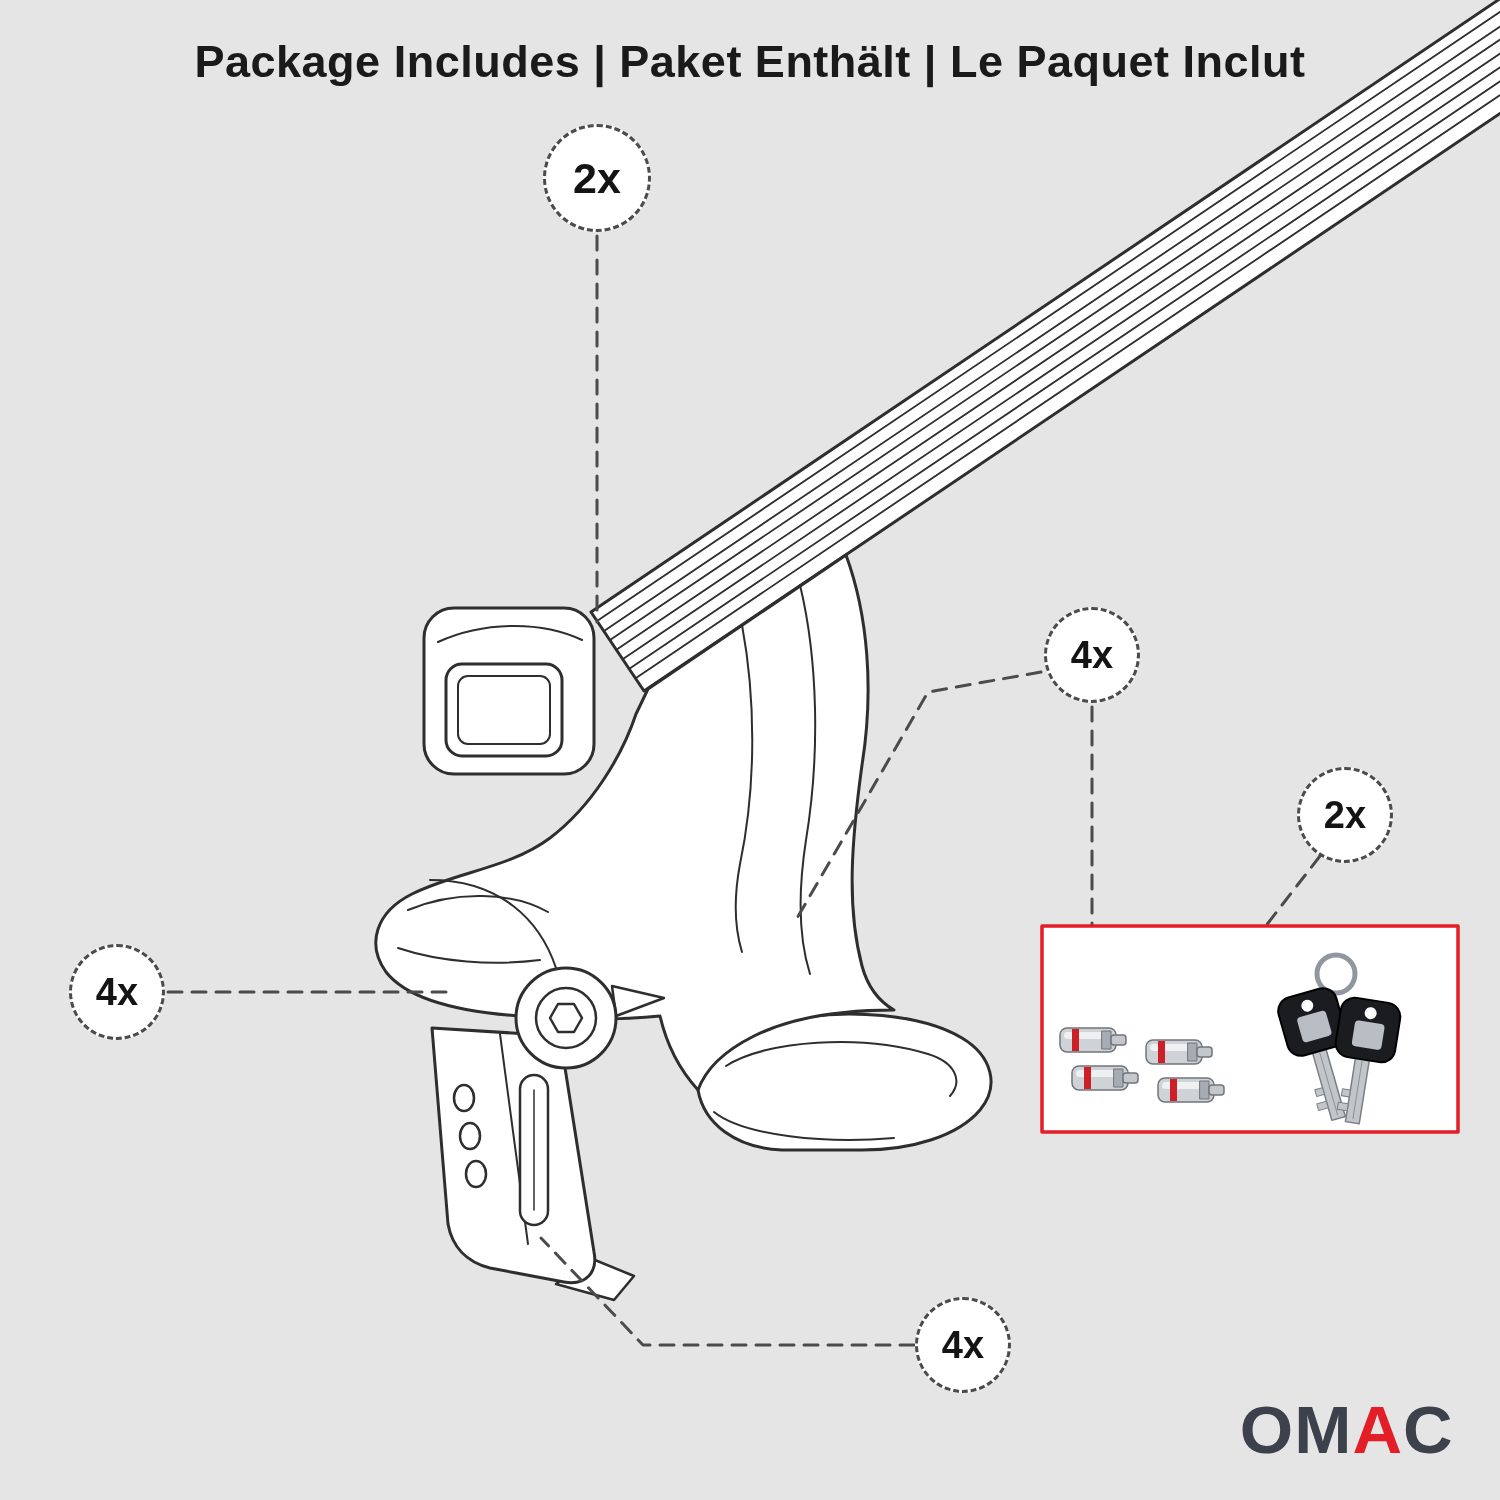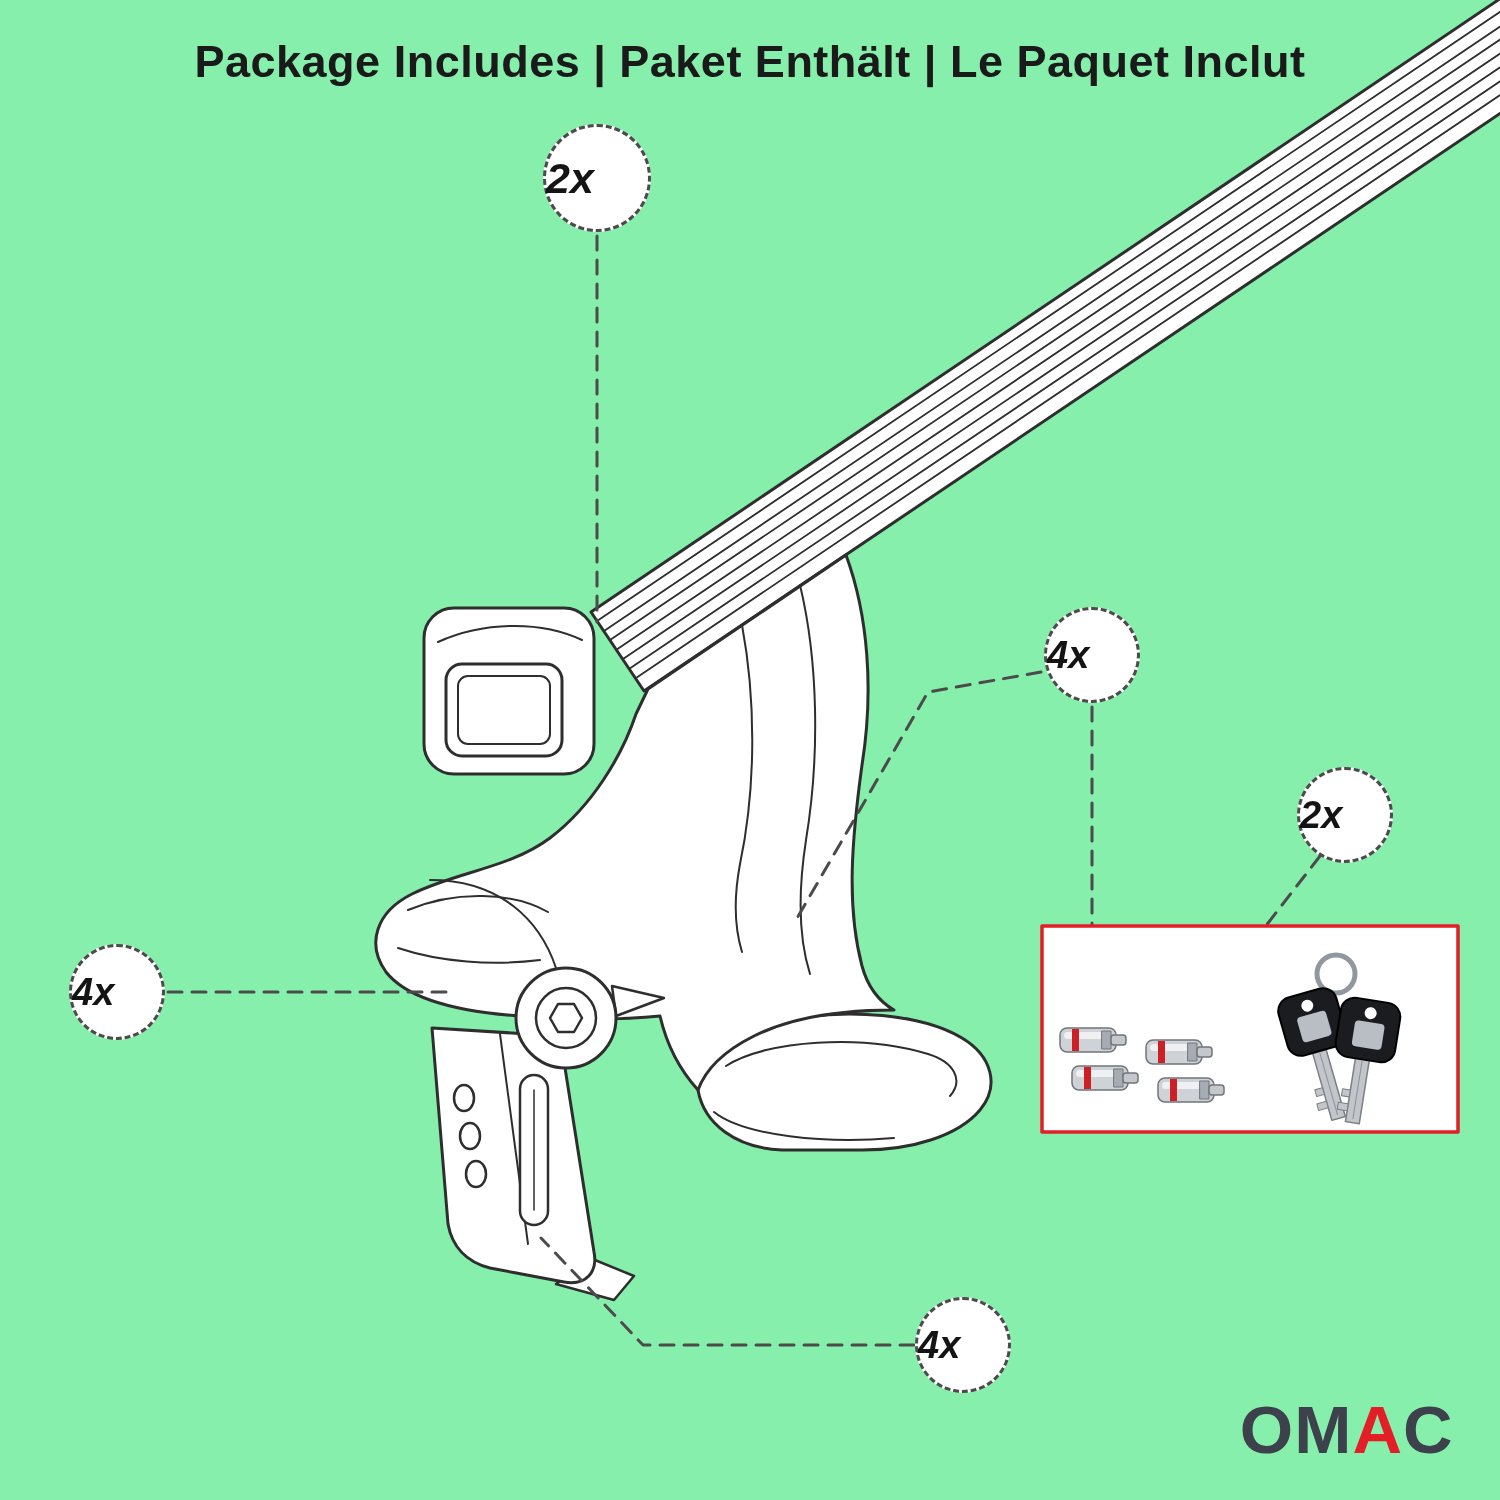--- a/index.html
+++ b/index.html
@@ -1,29 +1,29 @@
 <!DOCTYPE html>
 <html><head>
 <meta charset="utf-8">
 <style>
   html,body { margin:0; padding:0; background:#ffffff; }
   .stage {
-    position:relative; width:1500px; height:1500px; background:#86efac;
+    position:relative; width:1500px; height:1500px; background:#e5e5e5;
     font-family:"Liberation Sans", sans-serif; overflow:hidden;
   }
   .title {
     position:absolute; top:36px; left:0; width:100%;
     text-align:center; font-size:45px; font-weight:700; color:#1a1a1a;
     letter-spacing:0.5px;
   }
   .art { position:absolute; left:0; top:0; width:1500px; height:1500px; }
   .callout {
     position:absolute; border:3px dashed #4b4b4b; border-radius:50%;
-    background:#ffffff; display:flex; align-items:center; justify-content:flex-start;
-    font-weight:700; color:#141414; box-sizing:border-box;font-style:italic;
+    background:#ffffff; display:flex; align-items:center; justify-content:center;
+    font-weight:700; color:#141414; box-sizing:border-box;
   }
   .callout.big { width:108px; height:108px; font-size:43px; }
   .callout.std { width:96px;  height:96px;  font-size:38px; }
   .logo {
     position:absolute; right:46px; bottom:32px;
     font-size:66px; font-weight:800; letter-spacing:1px; color:#3c414b;
     transform:scaleX(1.04); transform-origin:right bottom;
   }
   .logo .red { color:#e31e26; }
 </style>

